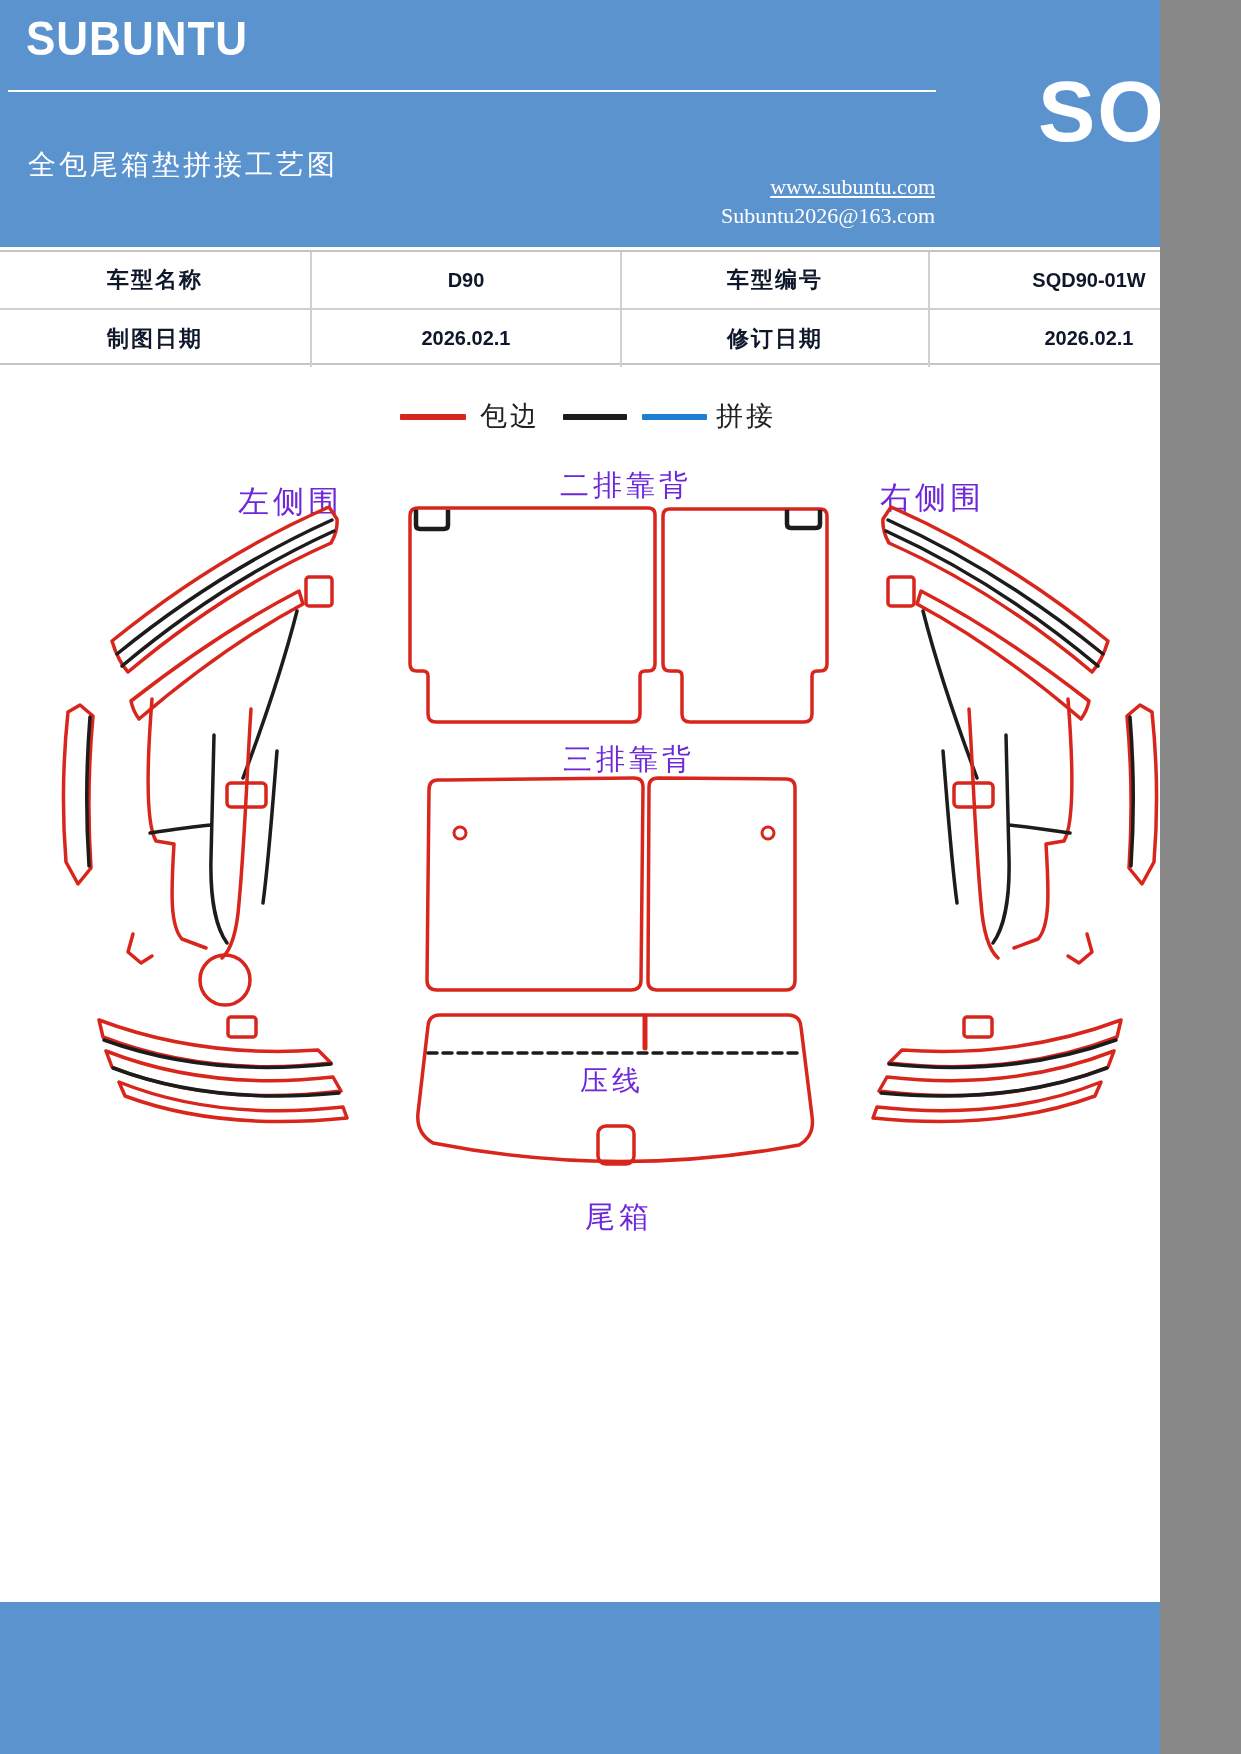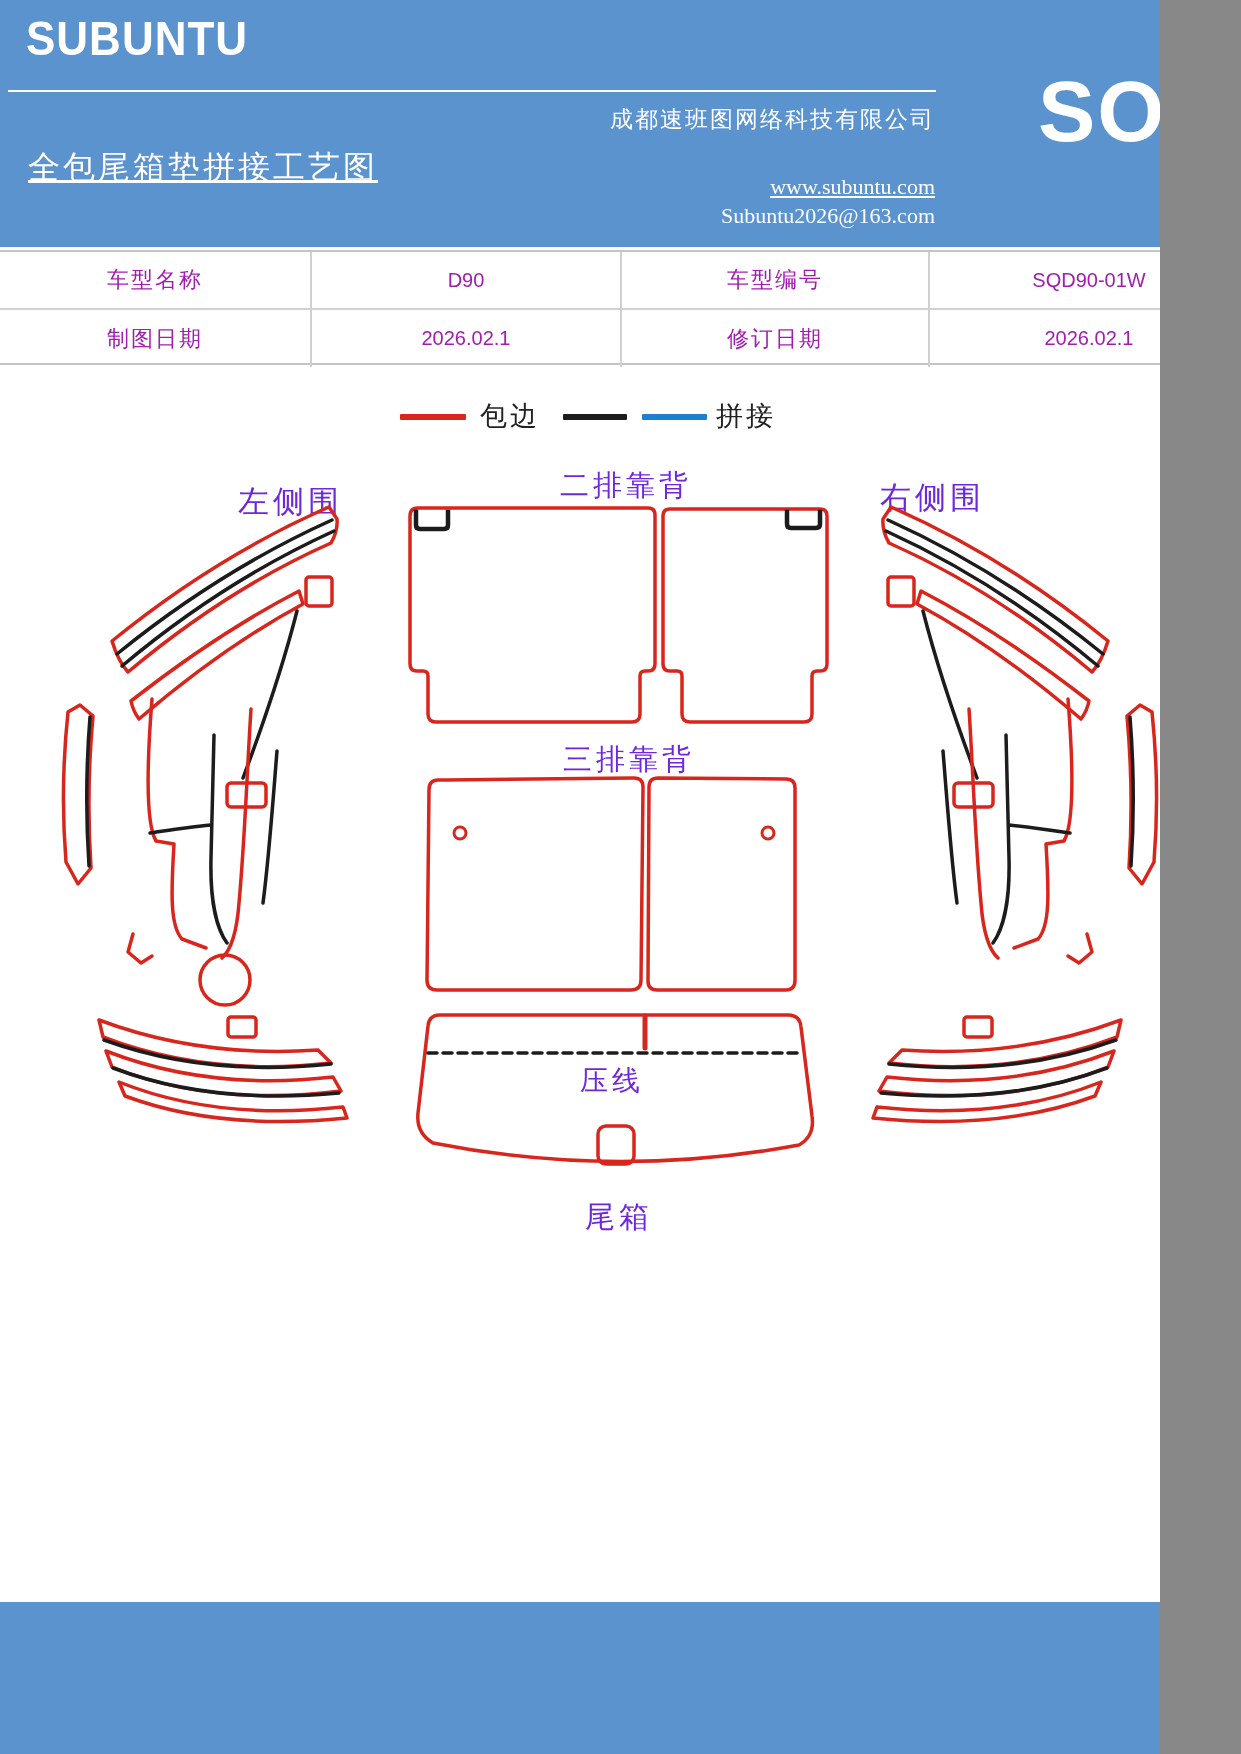--- a/index.html
+++ b/index.html
@@ -4,35 +4,35 @@
 <style>
   html,body{margin:0;padding:0;background:#888;}
   #page{position:relative;width:1160px;height:1754px;background:#ffffff;overflow:hidden;
         font-family:"Liberation Sans","DejaVu Sans",sans-serif;}
   .abs{position:absolute;}
   
   #header{position:absolute;left:0;top:0;width:1241px;height:247px;background:#5b93cf;}
   #logo{position:absolute;left:26px;top:12px;font-size:44px;font-weight:800;color:#fff;
         letter-spacing:1px;transform:scaleY(1.08);transform-origin:top left;}
   #header-rule{position:absolute;left:8px;top:90px;width:928px;height:2px;background:#fff;}
-  #doc-title{position:absolute;left:28px;top:146px;font-size:32px;color:#fff;
-             font-family:"Liberation Serif","DejaVu Serif",serif;letter-spacing:3px;text-decoration:underline;}
+  #doc-title{position:absolute;left:28px;top:146px;font-size:28px;color:#fff;
+             font-family:"Liberation Serif","DejaVu Serif",serif;letter-spacing:3px;}
   .hdr-right{position:absolute;color:#fff;font-family:"Liberation Serif","DejaVu Serif",serif;
              text-align:right;right:306px;}
   #hdr-company{top:104px;font-size:23px;letter-spacing:2px;}
   #hdr-site{top:174px;font-size:22px;text-decoration:underline;cursor:pointer;}
   #hdr-mail{top:203px;font-size:22px;}
   #sop{position:absolute;left:1038px;top:62px;width:160px;text-align:center;font-size:86px;
        font-weight:800;color:#fff;letter-spacing:2px;}
   
   #info-table{position:absolute;left:0;top:250px;width:1241px;height:115px;
               display:grid;grid-template-columns:312px 310px 308px 311px;grid-template-rows:58px 57px;
               border-top:2px solid #c4c4c4;border-bottom:2px solid #c4c4c4;box-sizing:border-box;}
   #info-table .cell{border-right:2px solid #d0d0d0;border-bottom:2px solid #d0d0d0;
-              display:flex;align-items:center;justify-content:center;color:#a21caf;box-sizing:border-box;}
+              display:flex;align-items:center;justify-content:center;color:#0f172a;box-sizing:border-box;font-weight:bold;}
   #info-table .cell:nth-child(4n){border-right:none;padding-left:7px;}
   #info-table .cell:nth-child(n+5){border-bottom:none;}
   .cell.lab{font-family:"Liberation Serif","DejaVu Serif",serif;font-size:22px;letter-spacing:2px;}
   .cell.val{font-size:20px;}
   
   .swatch{position:absolute;height:6px;border-radius:1px;}
   .legend-text{position:absolute;top:398px;font-size:27px;color:#222;
                font-family:"Liberation Serif","DejaVu Serif",serif;letter-spacing:3px;}
   
   .dlab{position:absolute;color:#6d28d9;font-family:"Liberation Serif","DejaVu Serif",serif;
@@ -46,21 +46,20 @@
 </style>
 </head>
 <body>
 
 <div id="page">
 
   <div id="header">
     <div id="logo">SUBUNTU</div>
     <div id="header-rule"></div>
     <div id="doc-title">全包尾箱垫拼接工艺图</div>
-    <div id="hdr-company" class="hdr-right">成都速班图网络科技有限公司</div>
     <div id="hdr-site" class="hdr-right">www.subuntu.com</div>
     <div id="hdr-mail" class="hdr-right">Subuntu2026@163.com</div>
     <div id="sop">SOP</div>
   </div>
 
   <div id="info-table">
     <div class="cell lab">车型名称</div>
     <div class="cell val">D90</div>
     <div class="cell lab">车型编号</div>
     <div class="cell val">SQD90-01W</div>

